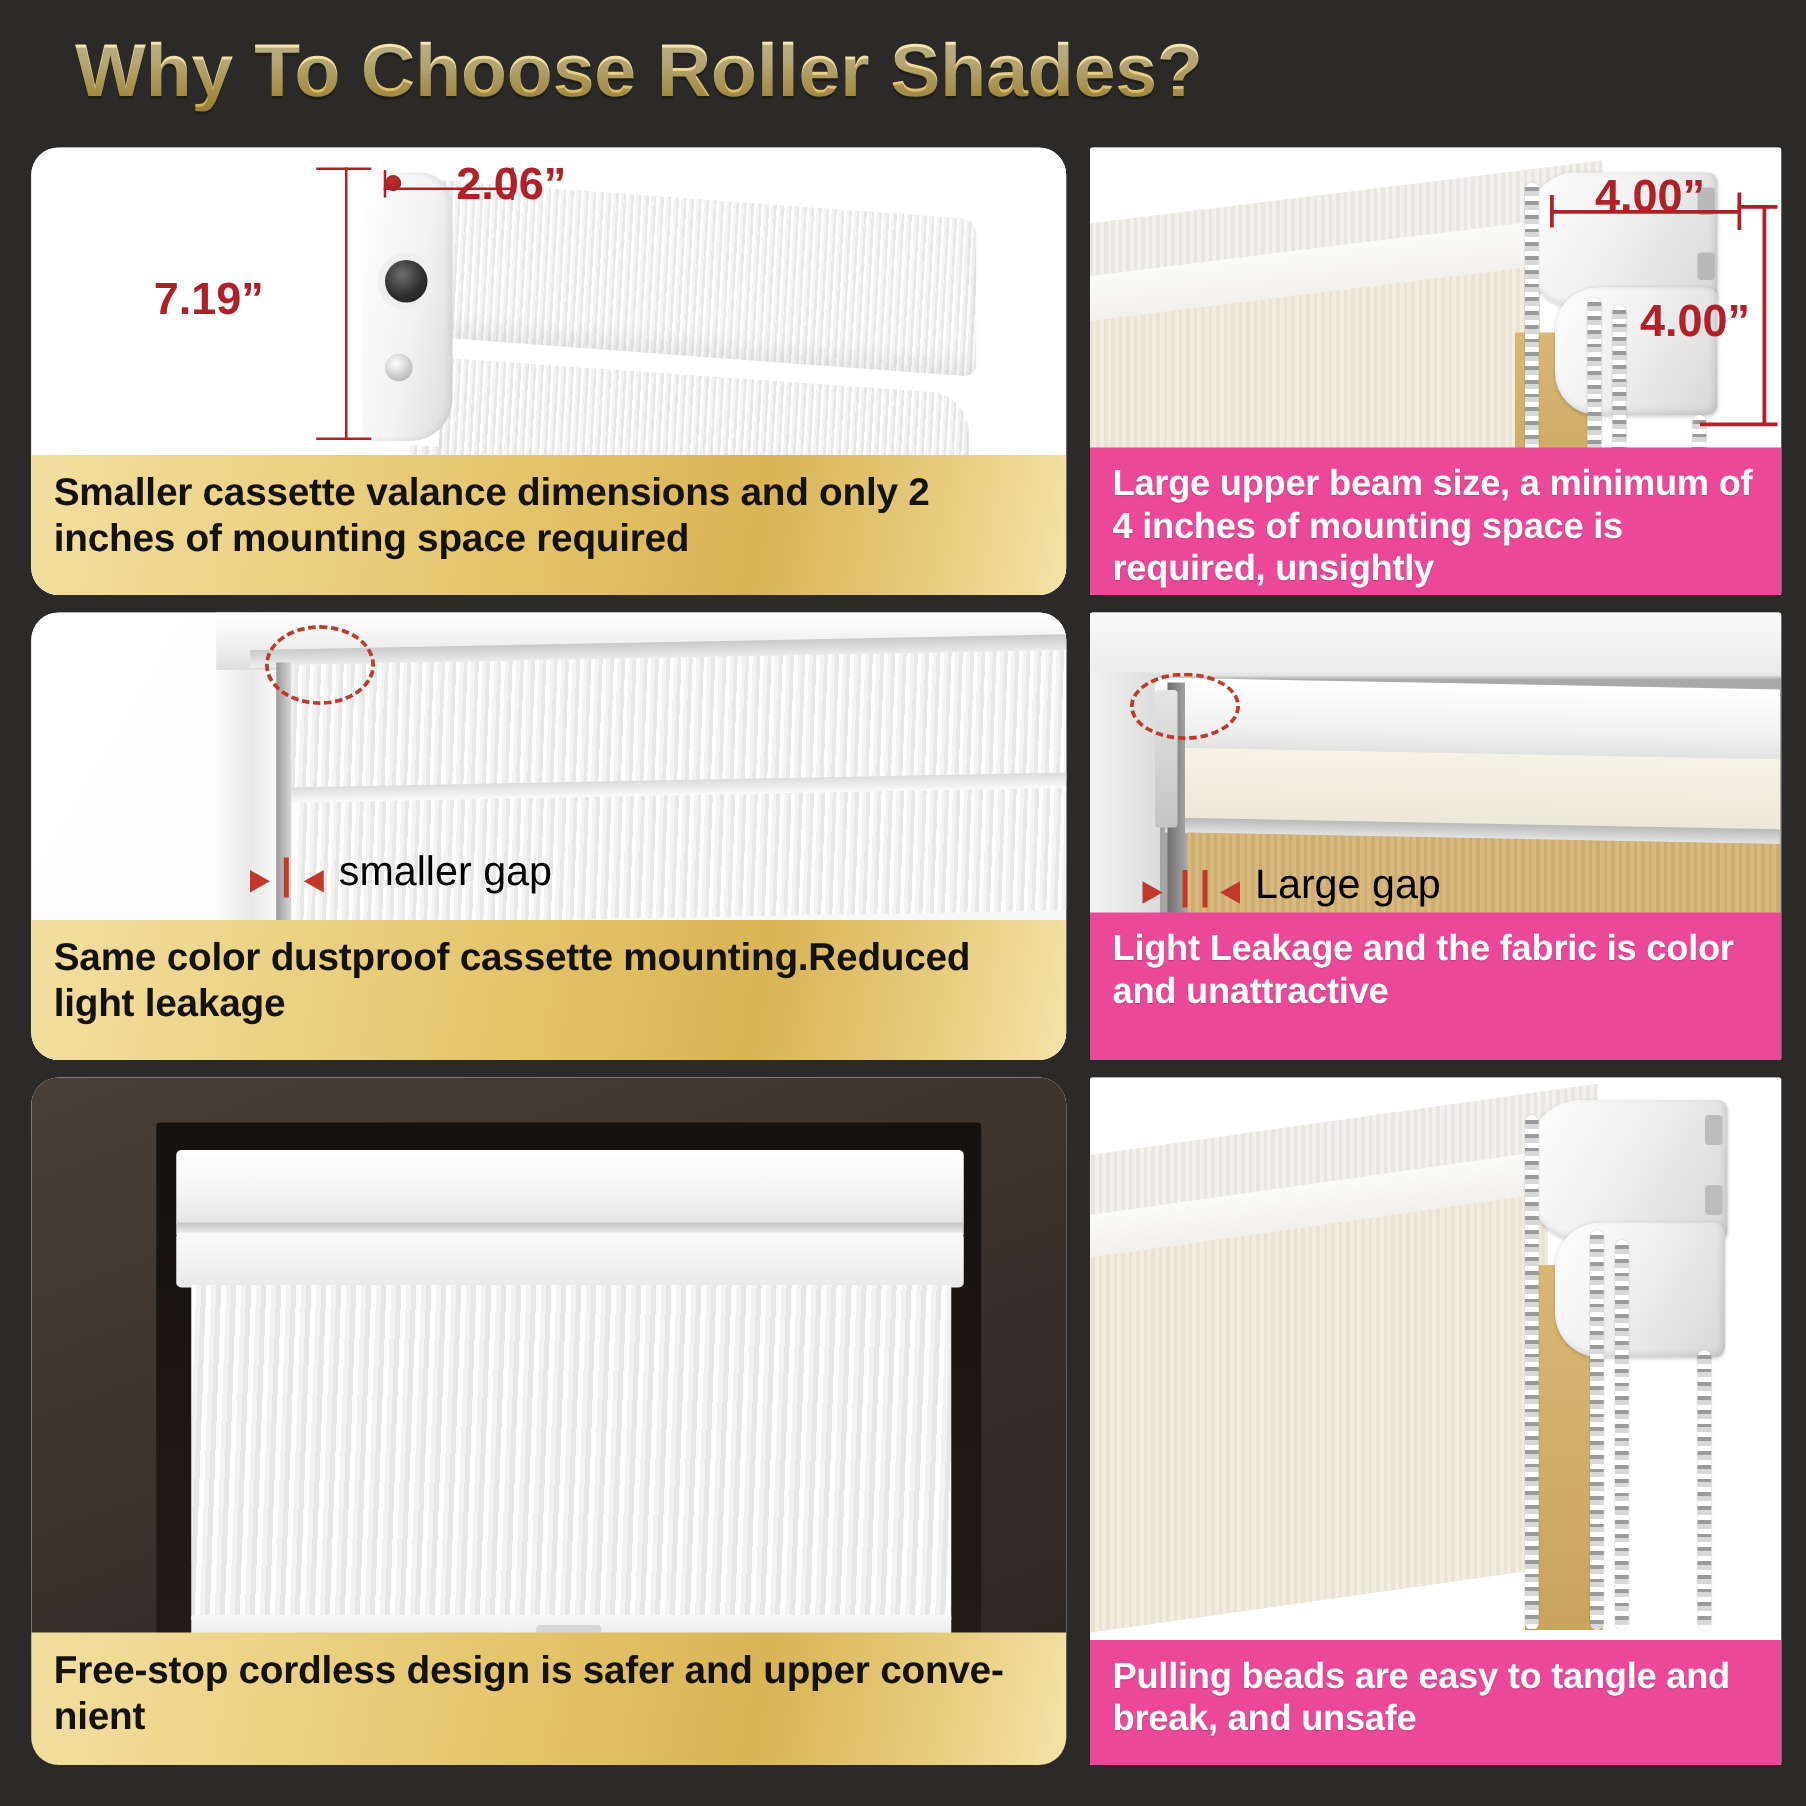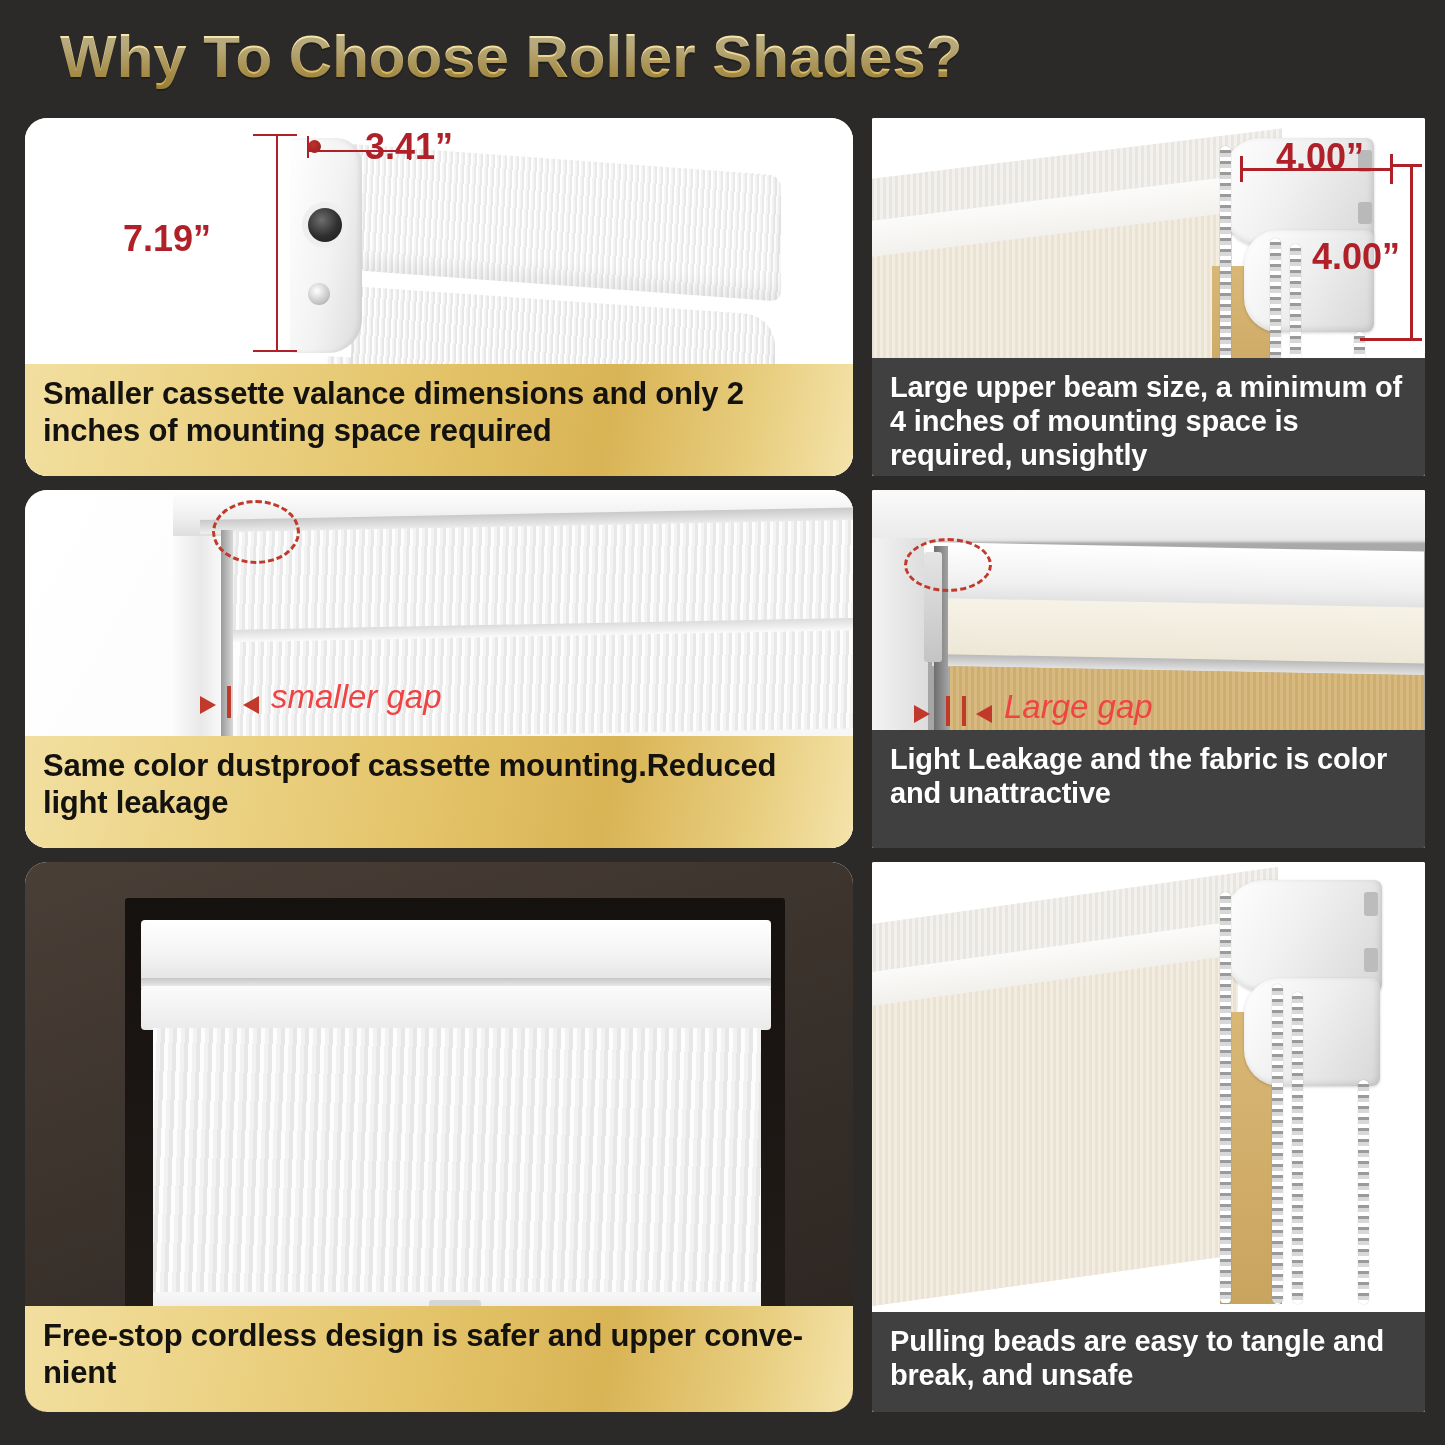--- a/index.html
+++ b/index.html
@@ -57,34 +57,34 @@
   }
   .cap.gold{
     background:linear-gradient(100deg,#F2DFA0 0%,#EFD992 12%,#E4C46A 48%,#D9B455 70%,#E8CE80 88%,#F4E3AA 100%);
     color:#14120e;
     font-size:31px;
     border-bottom-left-radius:22px;border-bottom-right-radius:22px;
     height:112px;
     letter-spacing:-.2px;
   }
   .cap.grey{
-    background:#404040;
+    background:#ec4899;
     color:#ffffff;
     font-size:29px;
     height:118px;
     letter-spacing:-.2px;
     text-shadow:0 1px 1px rgba(0,0,0,.18);
   }
   #p5 .cap.gold{height:106px;}
   #p6 .cap.grey{height:100px;}
 
   
   .dim-label{position:absolute;color:#B02028;font-weight:bold;font-family:"Liberation Sans",sans-serif;white-space:nowrap;}
   .red-line{position:absolute;background:#B02028;}
-  .ann{position:absolute;color:#ef4444;font-weight:normal;white-space:nowrap;font-family:"Liberation Sans",sans-serif;font-style:italic;}
+  .ann{position:absolute;color:#000000;font-weight:normal;white-space:nowrap;font-family:"Liberation Sans",sans-serif;}
 
   
   .p1bg{position:absolute;inset:0;background:#fff;}
   .v-endcap{
     position:absolute;left:265px;top:20px;width:72px;height:215px;
     background:linear-gradient(100deg,#ffffff 0%,#f2f2f2 55%,#dcdcdc 100%);
     border-radius:4px 26px 34px 4px;
     box-shadow:inset -3px 0 5px rgba(0,0,0,.08);
   }
   .v-endcap:after{
@@ -177,21 +177,21 @@
       <div class="v-shade"></div>
       <div class="v-body"></div>
       <div class="v-body2"></div>
       <div class="v-endcap"></div>
       <div class="v-screw" style="left:283px;top:165px;"></div>
       <div class="v-screw" style="left:283px;top:22px;width:13px;height:13px;background:radial-gradient(circle at 40% 35%,#c0302c,#8a1f1c);"></div>
 
       <div class="red-line" style="left:282px;top:18px;width:2px;height:22px;"></div>
       <div class="red-line" style="left:282px;top:32px;width:104px;height:2px;"></div>
       <div class="red-line" style="left:384px;top:16px;width:2px;height:26px;"></div>
-      <div class="dim-label" style="left:340px;top:8px;font-size:36px;">3.41”</div>
+      <div class="dim-label" style="left:340px;top:8px;font-size:36px;">2.06”</div>
 
       <div class="red-line" style="left:251px;top:16px;width:2px;height:218px;"></div>
       <div class="red-line" style="left:228px;top:16px;width:44px;height:2px;"></div>
       <div class="red-line" style="left:228px;top:232px;width:44px;height:2px;"></div>
       <div class="dim-label" style="left:98px;top:100px;font-size:36px;">7.19”</div>
     </div>
     <div class="cap gold">Smaller cassette valance dimensions and only 2 inches of mounting space required</div>
   </div>
 
   <div class="panel right" id="p2">

